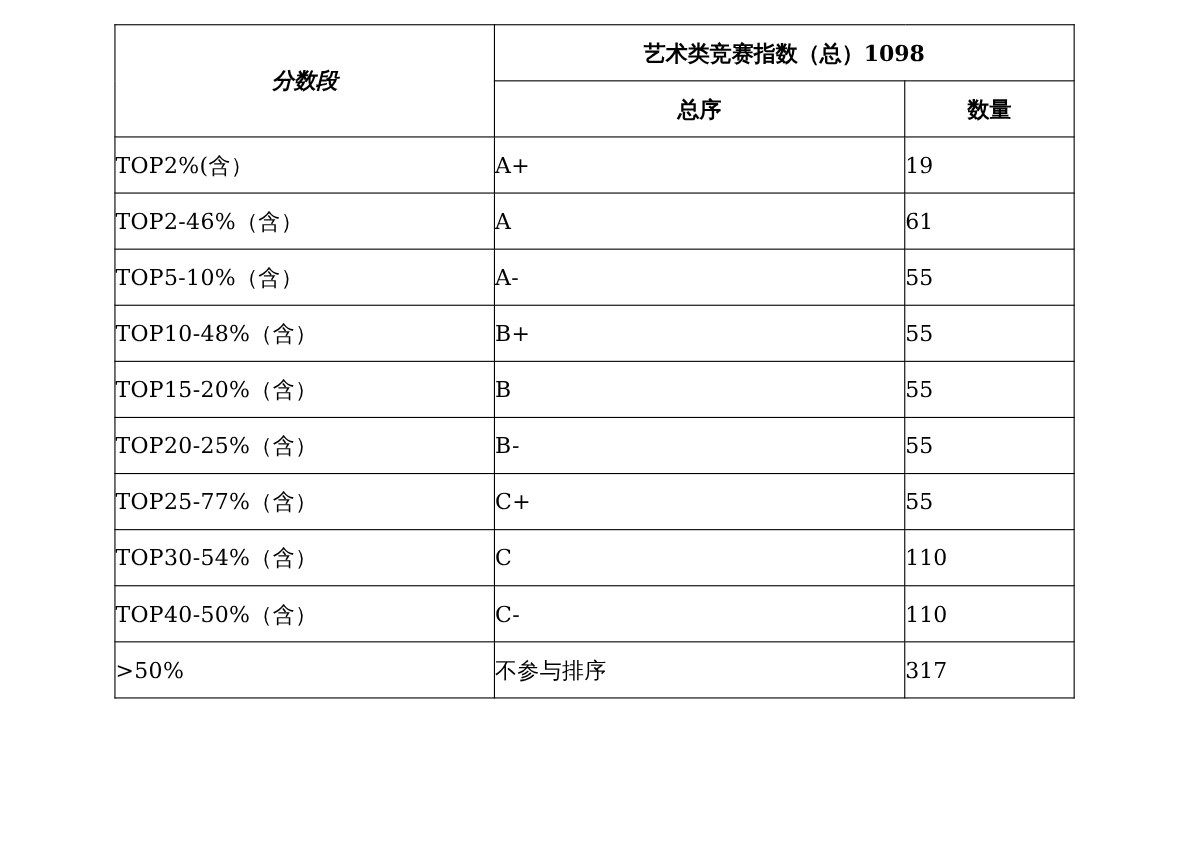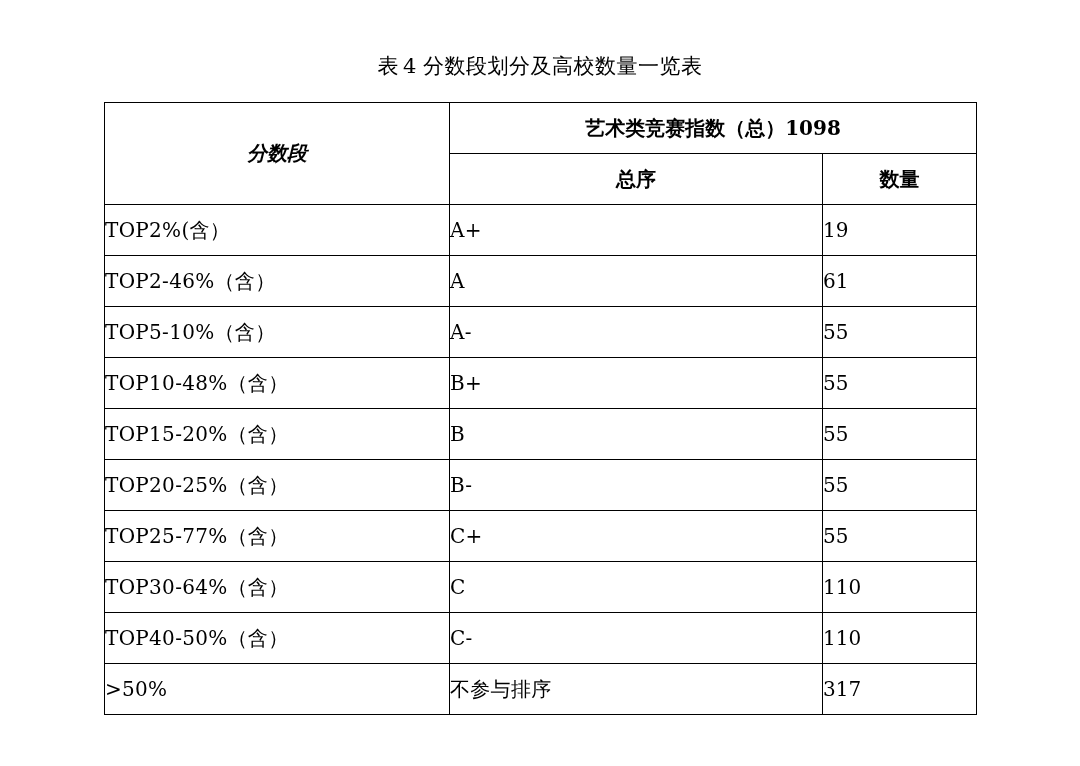--- a/index.html
+++ b/index.html
@@ -73,23 +73,20 @@
   }
   .num-cell {
     font-size: 20px;
   }
 </style>
 </head>
 <body>
 
 <div class="page">
 
-  <div class="caption">
-    <span>表</span><span class="cap-num">4</span><span>分数段划分及高校数量一览表</span>
-  </div>
 
   <div class="table-wrap">
     <table class="score-table">
       <colgroup>
         <col class="col-range">
         <col class="col-order">
         <col class="col-count">
       </colgroup>
       <thead>
         <tr>
@@ -131,21 +128,21 @@
             <td class="data-cell">TOP20-25%（含）</td>
             <td class="data-cell">B-</td>
             <td class="num-cell">55</td>
           </tr>
           <tr>
             <td class="data-cell">TOP25-77%（含）</td>
             <td class="data-cell">C+</td>
             <td class="num-cell">55</td>
           </tr>
           <tr>
-            <td class="data-cell">TOP30-64%（含）</td>
+            <td class="data-cell">TOP30-54%（含）</td>
             <td class="data-cell">C</td>
             <td class="num-cell">110</td>
           </tr>
           <tr>
             <td class="data-cell">TOP40-50%（含）</td>
             <td class="data-cell">C-</td>
             <td class="num-cell">110</td>
           </tr>
           <tr>
             <td class="data-cell">&gt;50%</td>

